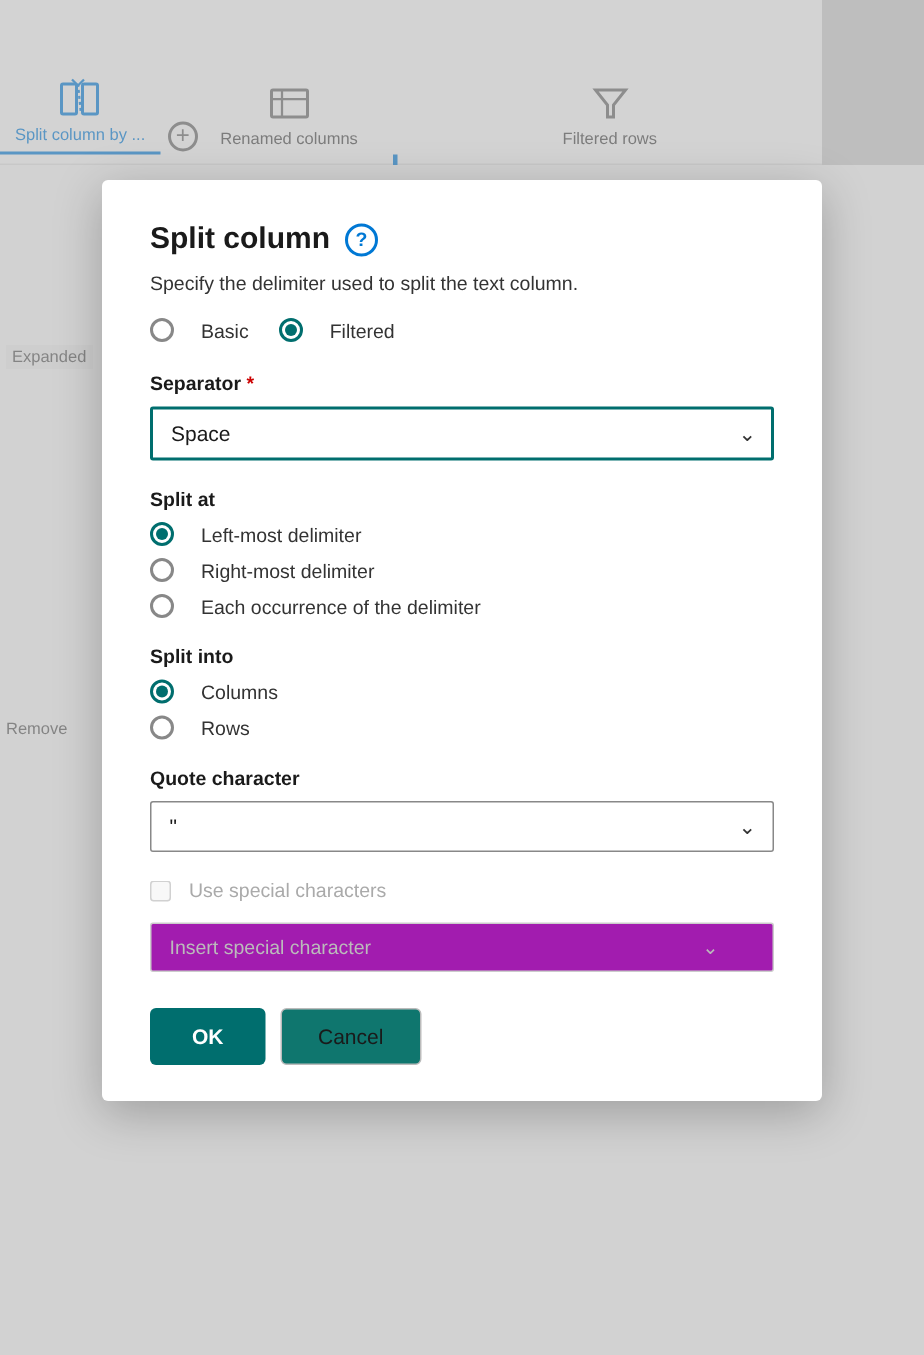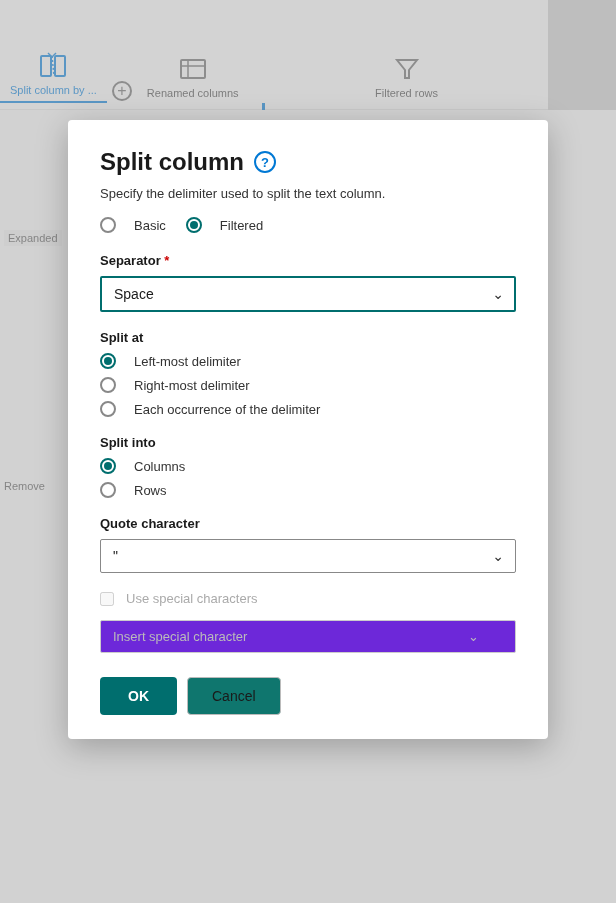--- a/index.html
+++ b/index.html
@@ -104,21 +104,21 @@
     }
 
     .modal-title-row {
       display: flex;
       align-items: center;
       gap: 10px;
       margin-bottom: 10px;
     }
 
     .modal-title {
-      font-size: 24px;
+      font-size: 20px;
       font-weight: 700;
       color: #1a1a1a;
     }
 
     .help-icon {
       width: 22px;
       height: 22px;
       border-radius: 50%;
       border: 2px solid #0078d4;
       color: #0078d4;
@@ -287,21 +287,21 @@
       margin-bottom: 24px;
     }
 
     .insert-special-btn {
       width: 100%;
       border: 1.5px solid #ccc;
       border-radius: 2px;
       padding: 8px 36px 8px 12px;
       font-size: 13px;
       color: #bbb;
-      background: #6d28d9;
+      background: #a21caf;
       text-align: left;
       cursor: not-allowed;
       display: flex;
       align-items: center;
       justify-content: space-between;
     }
 
     
     .action-row {
       display: flex;

